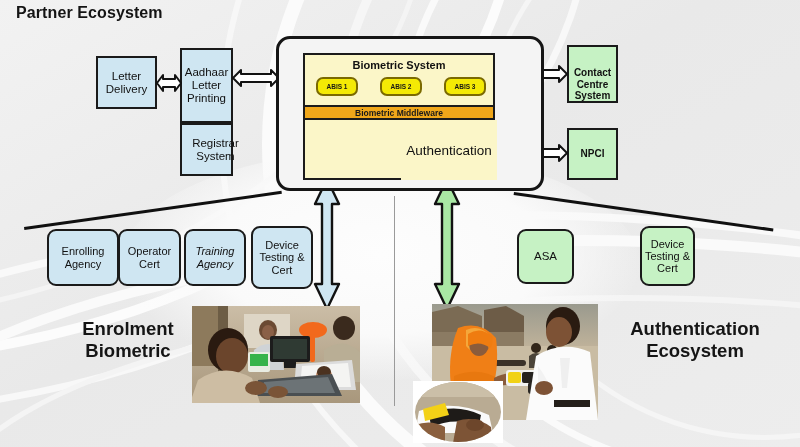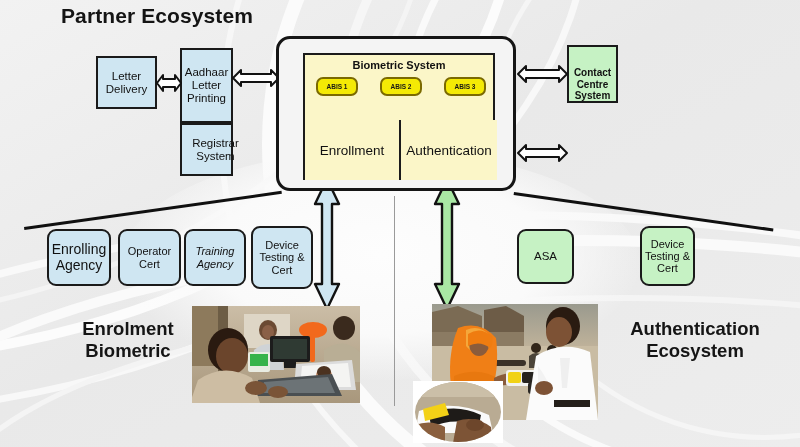--- a/index.html
+++ b/index.html
@@ -31,32 +31,32 @@
   
   .blob{position:absolute;left:120px;top:150px;width:520px;height:230px;border-radius:50%;
         background:radial-gradient(ellipse at 50% 45%, #fdfdfd 0%, #fafafa 45%, rgba(245,245,245,0) 72%);}
 
   
   .arcB1{width:1500px;height:520px;left:-180px;bottom:-330px;border-width:11px;border-color:#fafafa;}
   .arcB2{width:1360px;height:430px;left:-60px;bottom:-290px;border-width:6px;border-color:#f4f4f4;}
   .arcB3{width:1700px;height:620px;left:-360px;bottom:-400px;border-width:8px;border-color:#f9f9f9;}
 
   
-  .title{position:absolute;left:16px;top:4px;font-size:21px;font-weight:bold;color:#141414;
-         letter-spacing:.1px;white-space:nowrap;margin-left:45px;}
+  .title{position:absolute;left:16px;top:4px;font-size:16px;font-weight:bold;color:#141414;
+         letter-spacing:.1px;white-space:nowrap;}
 
   
   .box{position:absolute;box-sizing:border-box;display:flex;align-items:center;justify-content:center;
        text-align:center;border:2px solid #1a1a1a;line-height:1.12;color:#111;}
   .blue{background:#cfe6f2;}
   .green{background:#c6f2c4;}
   .rnd{border-radius:9px;}
 
   
-  .centre-outer{position:absolute;left:276px;top:36px;width:240px;height:155px;
+  .centre-outer{position:absolute;left:276px;top:36px;width:268px;height:155px;
       box-sizing:border-box;border:3px solid #151515;border-radius:14px;background:#f4f4f4;}
   .bio-panel{position:absolute;left:24px;top:14px;width:192px;height:127px;box-sizing:border-box;
       border:2px solid #1b1b1b;background:#fbf6c8;}
   .bio-title{position:absolute;left:0;right:0;top:4px;text-align:center;font-size:11px;
       font-weight:bold;color:#111;}
   .abis{position:absolute;top:22px;width:42px;height:19px;box-sizing:border-box;border:2px solid #7b6a00;
       border-radius:7px;background:#f4ea05;display:flex;align-items:center;justify-content:center;
       font-size:6.5px;font-weight:bold;color:#161616;}
   .abis1{left:11px;} .abis2{left:75px;} .abis3{left:139px;}
   .middleware{position:absolute;left:0;right:0;top:50px;height:15px;box-sizing:border-box;
@@ -130,20 +130,23 @@
     <span class="lbl" style="white-space:pre-line;padding-left:18px;">Registrar
 System</span>
   </div>
 
   <div class="box green" style="left:567px;top:45px;width:51px;height:58px;font-size:10px;font-weight:bold;align-items:flex-end;">
     <span class="lbl" style="white-space:pre-line;">Contact
 Centre
 System</span>
   </div>
 
+  <div class="box green" style="left:567px;top:128px;width:51px;height:52px;font-size:10px;font-weight:bold;">
+    <span class="lbl">NPCI</span>
+  </div>
 
   <svg class="harrow" style="left:155px;top:69px;" width="28" height="28" viewBox="0 0 28 28">
     <path d="M8,10 L8,6 L2,14 L8,22 L8,18 L20,18 L20,22 L26,14 L20,6 L20,10 Z" fill="#ffffff" stroke="#121212" stroke-width="2" stroke-linejoin="round"></path>
   </svg>
 
   <svg class="harrow" style="left:231px;top:64px;" width="50" height="28" viewBox="0 0 50 28">
     <path d="M10,10 L10,6 L2,14 L10,22 L10,18 L40,18 L40,22 L48,14 L40,6 L40,10 Z" fill="#ffffff" stroke="#121212" stroke-width="2" stroke-linejoin="round"></path>
   </svg>
 
   <svg class="harrow" style="left:516px;top:60px;" width="53" height="28" viewBox="0 0 53 28">
@@ -169,31 +172,31 @@
       <div class="abis abis1">
         <span>ABIS 1</span>
       </div>
       <div class="abis abis2">
         <span>ABIS 2</span>
       </div>
       <div class="abis abis3">
         <span>ABIS 3</span>
       </div>
 
-
-      <div class="half halfL">
-        <span>Enrollment</span>
-      </div>
+      <div class="middleware">
+        <span>Biometric Middleware</span>
+      </div>
+
       <div class="half halfR">
         <span>Authentication</span>
       </div>
     </div>
   </div>
 
-  <div class="box blue rnd" style="left:47px;top:229px;width:64px;height:57px;font-size:14px;">
+  <div class="box blue rnd" style="left:47px;top:229px;width:72px;height:57px;font-size:11px;">
     <span class="lbl" style="white-space:pre-line;">Enrolling
 Agency</span>
   </div>
   <div class="box blue rnd" style="left:118px;top:229px;width:63px;height:57px;font-size:11px;align-items:center;">
     <span class="lbl" style="white-space:pre-line;">Operator
 Cert</span>
   </div>
   <div class="box blue rnd" style="left:184px;top:229px;width:62px;height:57px;font-size:11px;">
     <span class="lbl" style="white-space:pre-line;font-style:italic;">Training
 Agency</span>

